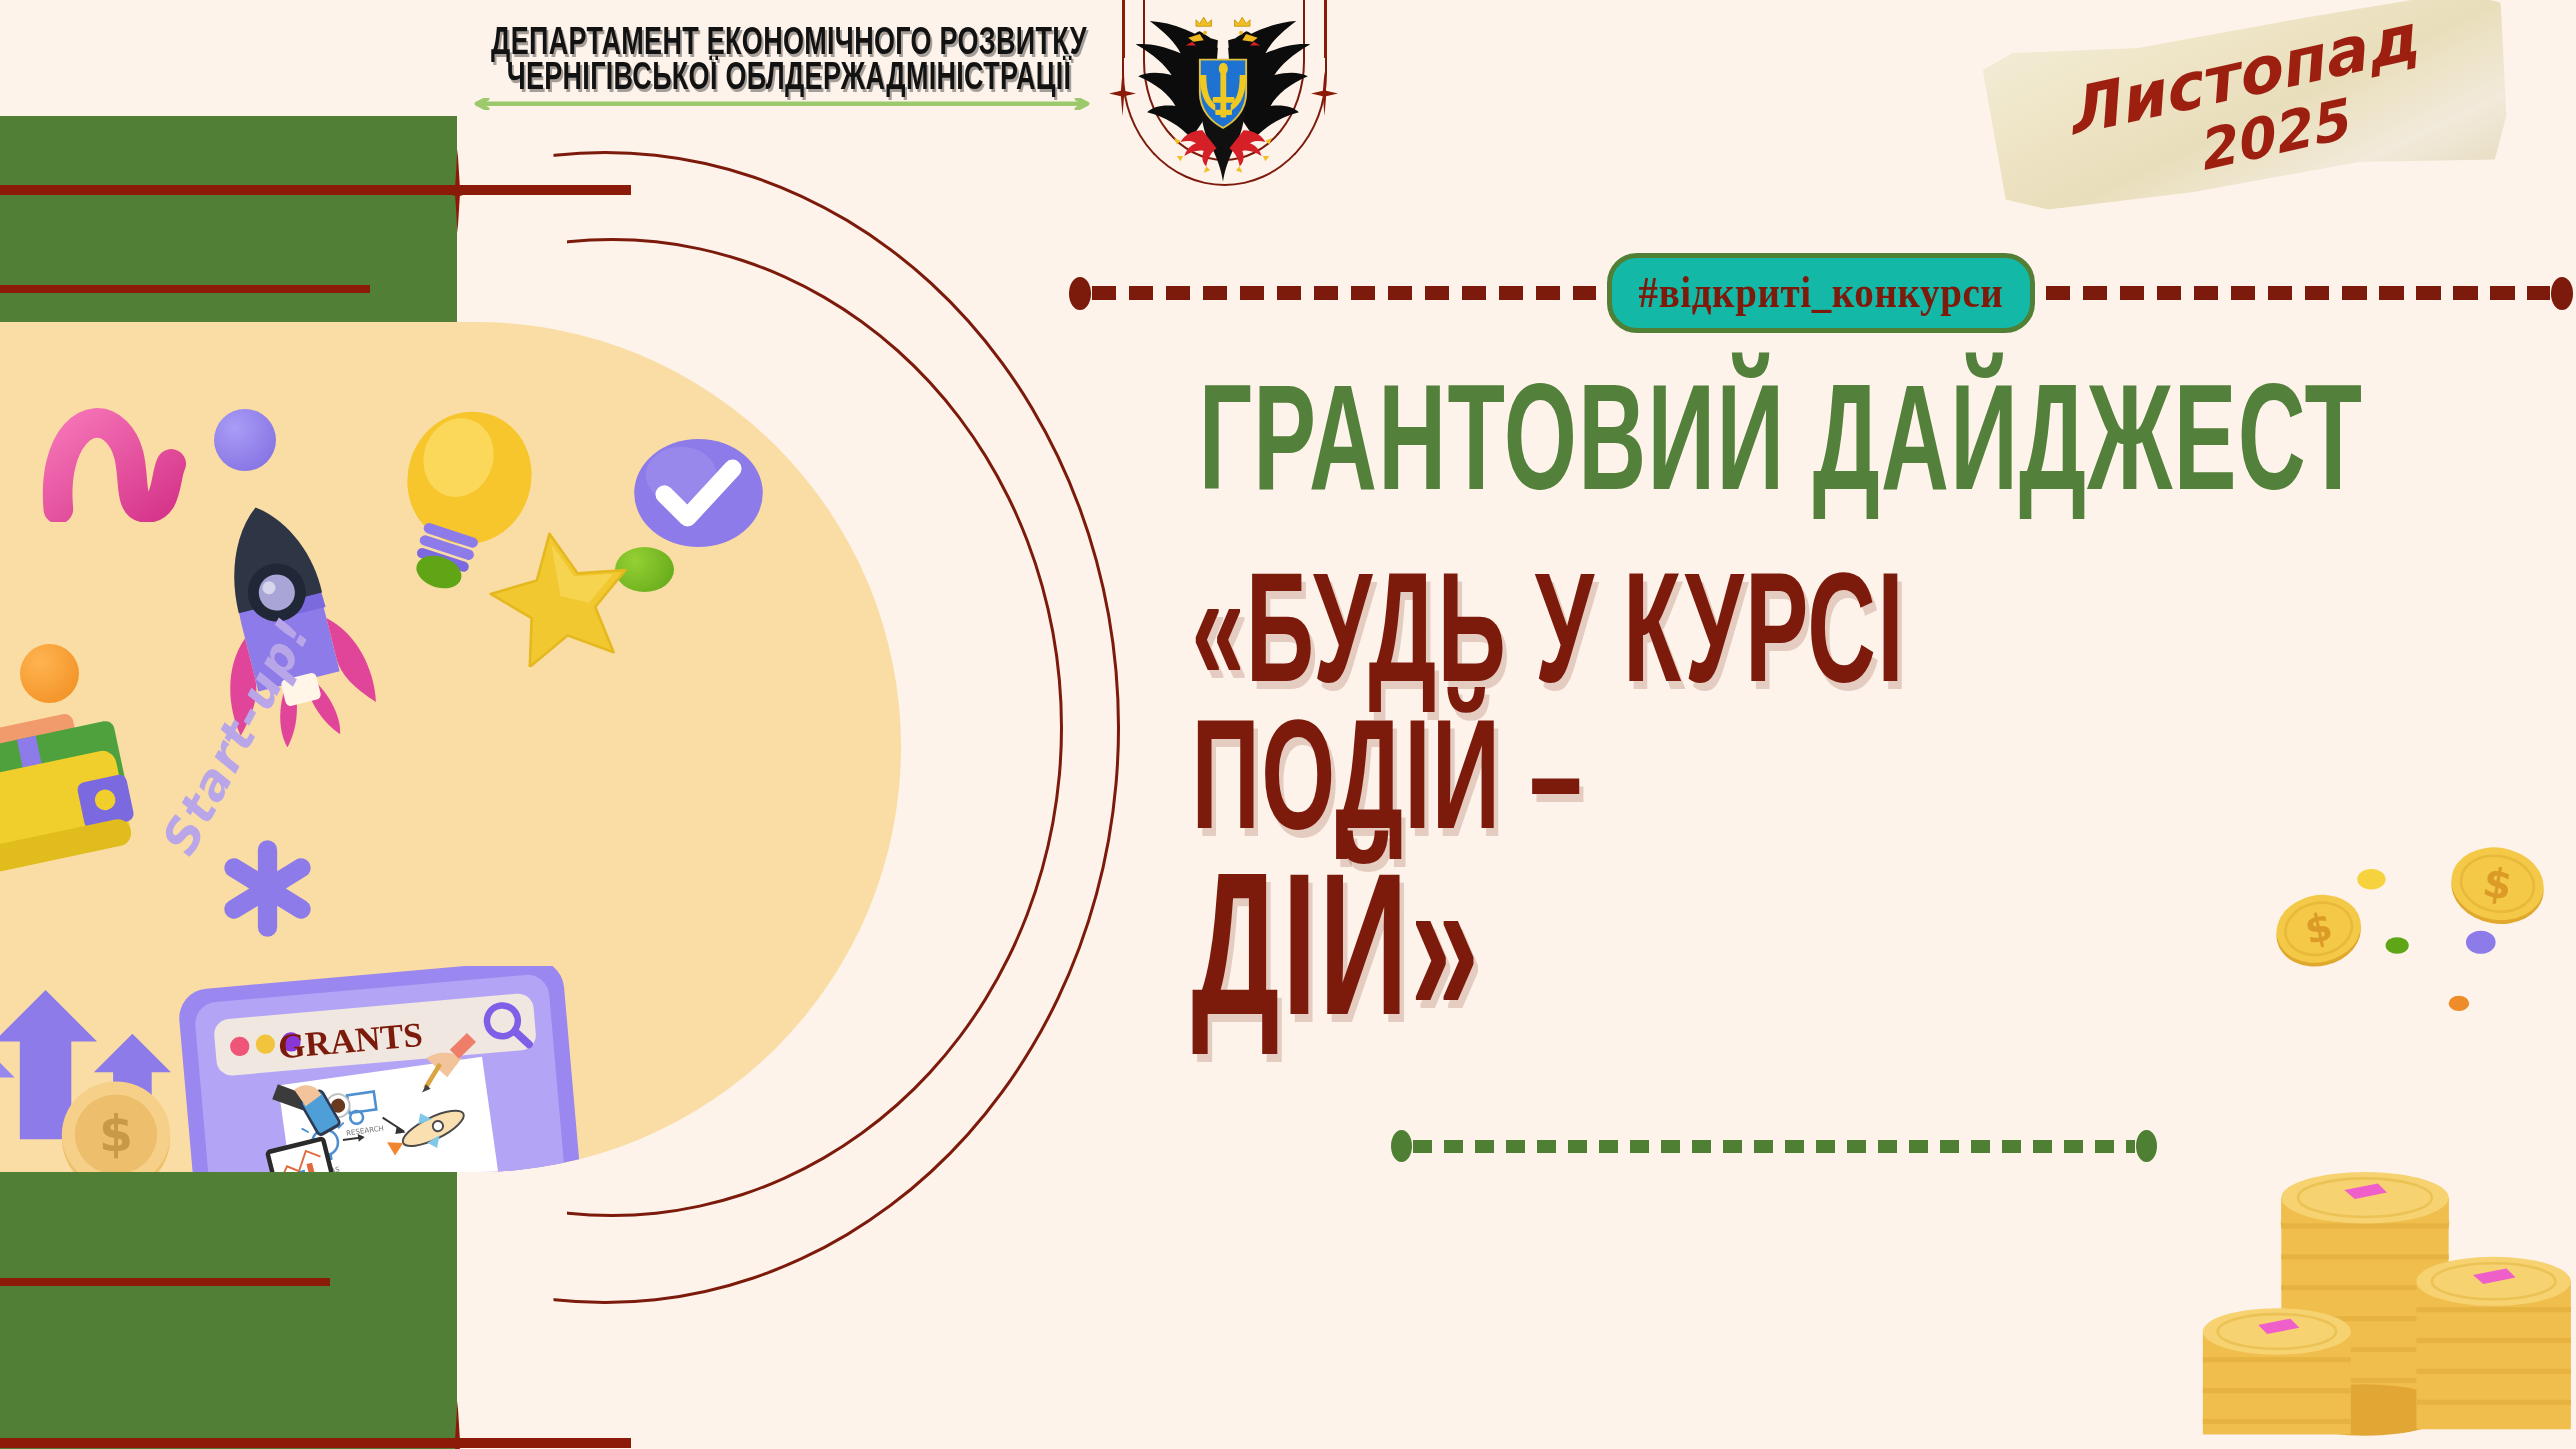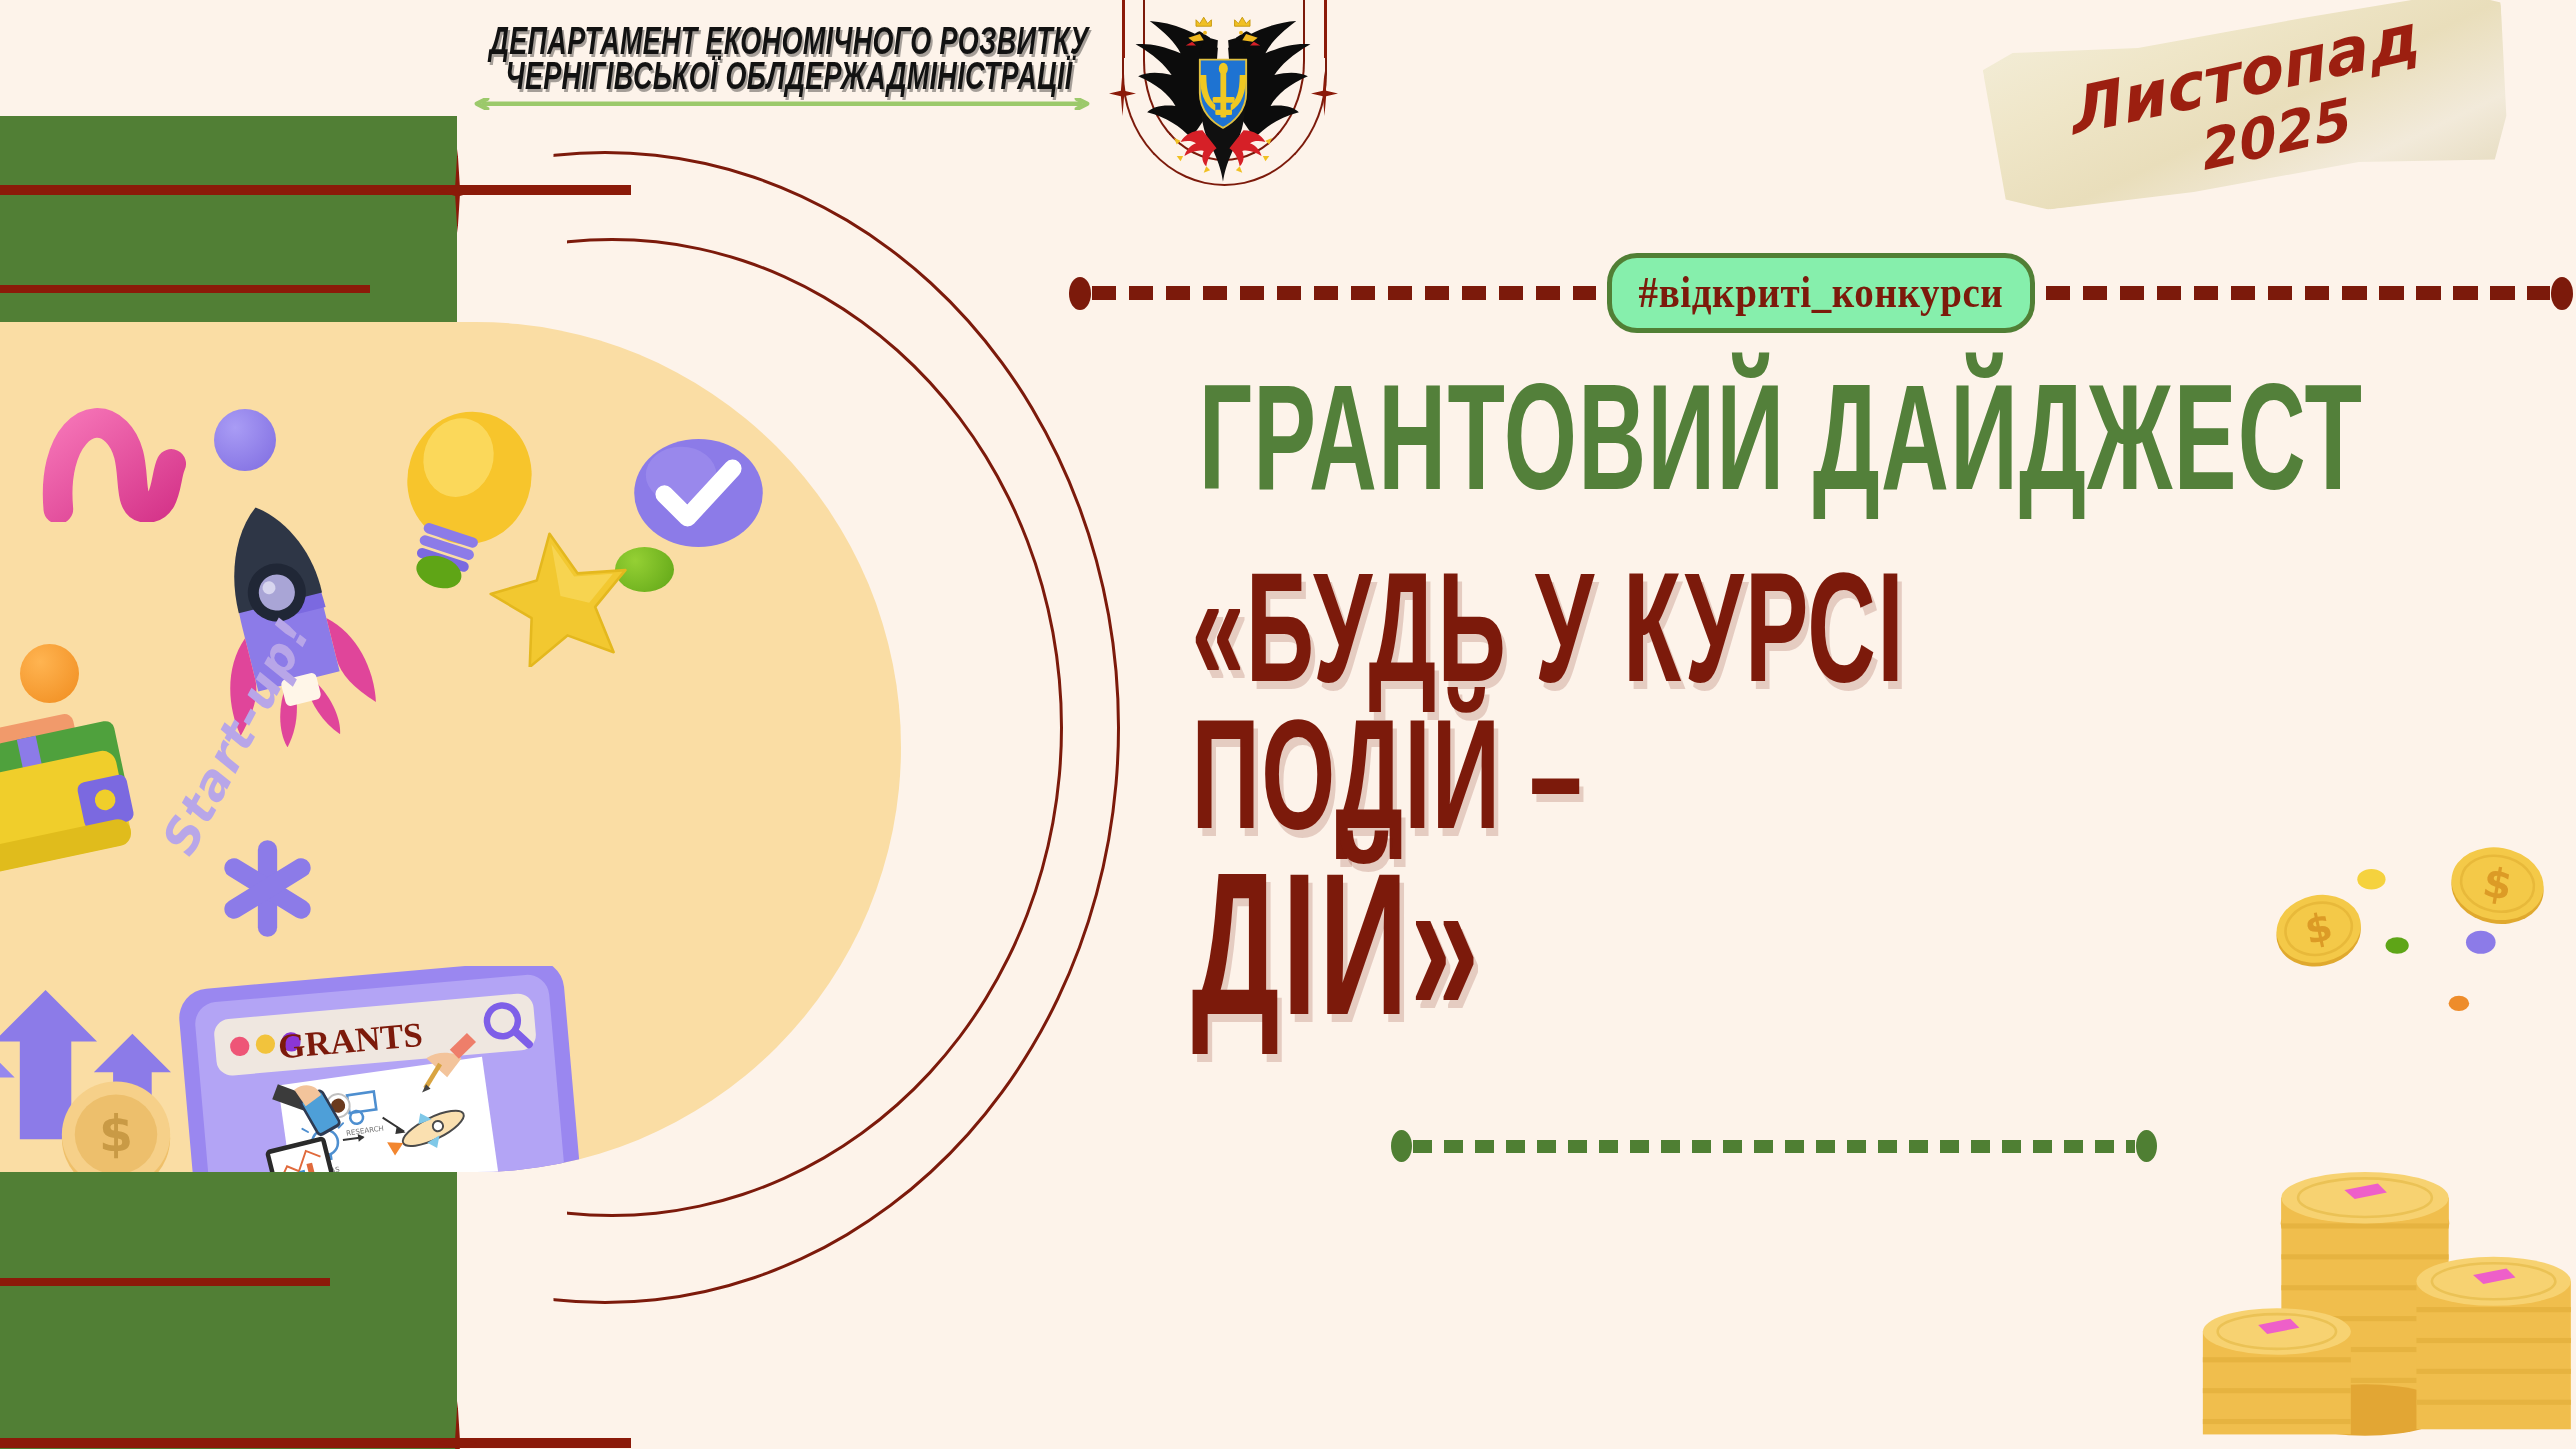--- a/index.html
+++ b/index.html
@@ -31,21 +31,21 @@
 
   
   .arc{
     position:absolute; border:3.2px solid #7C1A0B; border-radius:50%;
     z-index:4; background:transparent;
   }
 
   
   .header-title{
     position:absolute; left:451px; top:16px; width:676px;
-    text-align:center; z-index:8;font-style:italic;
+    text-align:center; z-index:8;
   }
   .header-title .ln{
     display:block; font-weight:bold; font-size:27px; letter-spacing:0.3px;
     color:#121212; line-height:1.28;
     transform: scaleY(1.45); transform-origin: top center;
     font-family:"Liberation Sans", sans-serif;
     text-shadow: 1.9px 2.6px 0 rgba(0,0,0,0.35);
   }
   .hdr-arrow{
     position:absolute; left:473px; top:98px; width:618px; height:11.6px; z-index:8;
@@ -85,21 +85,21 @@
   
   .hash-row{ position:absolute; left:1069px; top:251px; width:1504px; height:84px; z-index:9;
              display:flex; align-items:center; }
   .enddot{ width:22px; height:33px; border-radius:50%; background:#7C1A0B; flex:0 0 auto;}
   .dashseg{
     height:14px; background-image: repeating-linear-gradient(to right,#7C1A0B 0 24.5px, transparent 24.5px 37px);
     flex:1 1 auto; margin:0 1.3px;
   }
   .hash-badge{
     flex:0 0 auto; border:5.8px solid #517F35; border-radius:30px;
-    padding:10.3px 27px 14px 27px; background:#86efac; margin:0 9px;
+    padding:10.3px 27px 14px 27px; background:#14b8a6; margin:0 9px;
   }
   .hash-badge span{
     display:block; font-family:"Liberation Serif", serif; font-weight:bold;
     font-size:39px; color:#7C1A0B; letter-spacing:0.6px; white-space:nowrap;
     transform:scaleY(1.12); transform-origin:center;
   }
 
   
   .title-main{
     position:absolute; left:1150px; top:362px; width:1262px; text-align:center; z-index:9;

